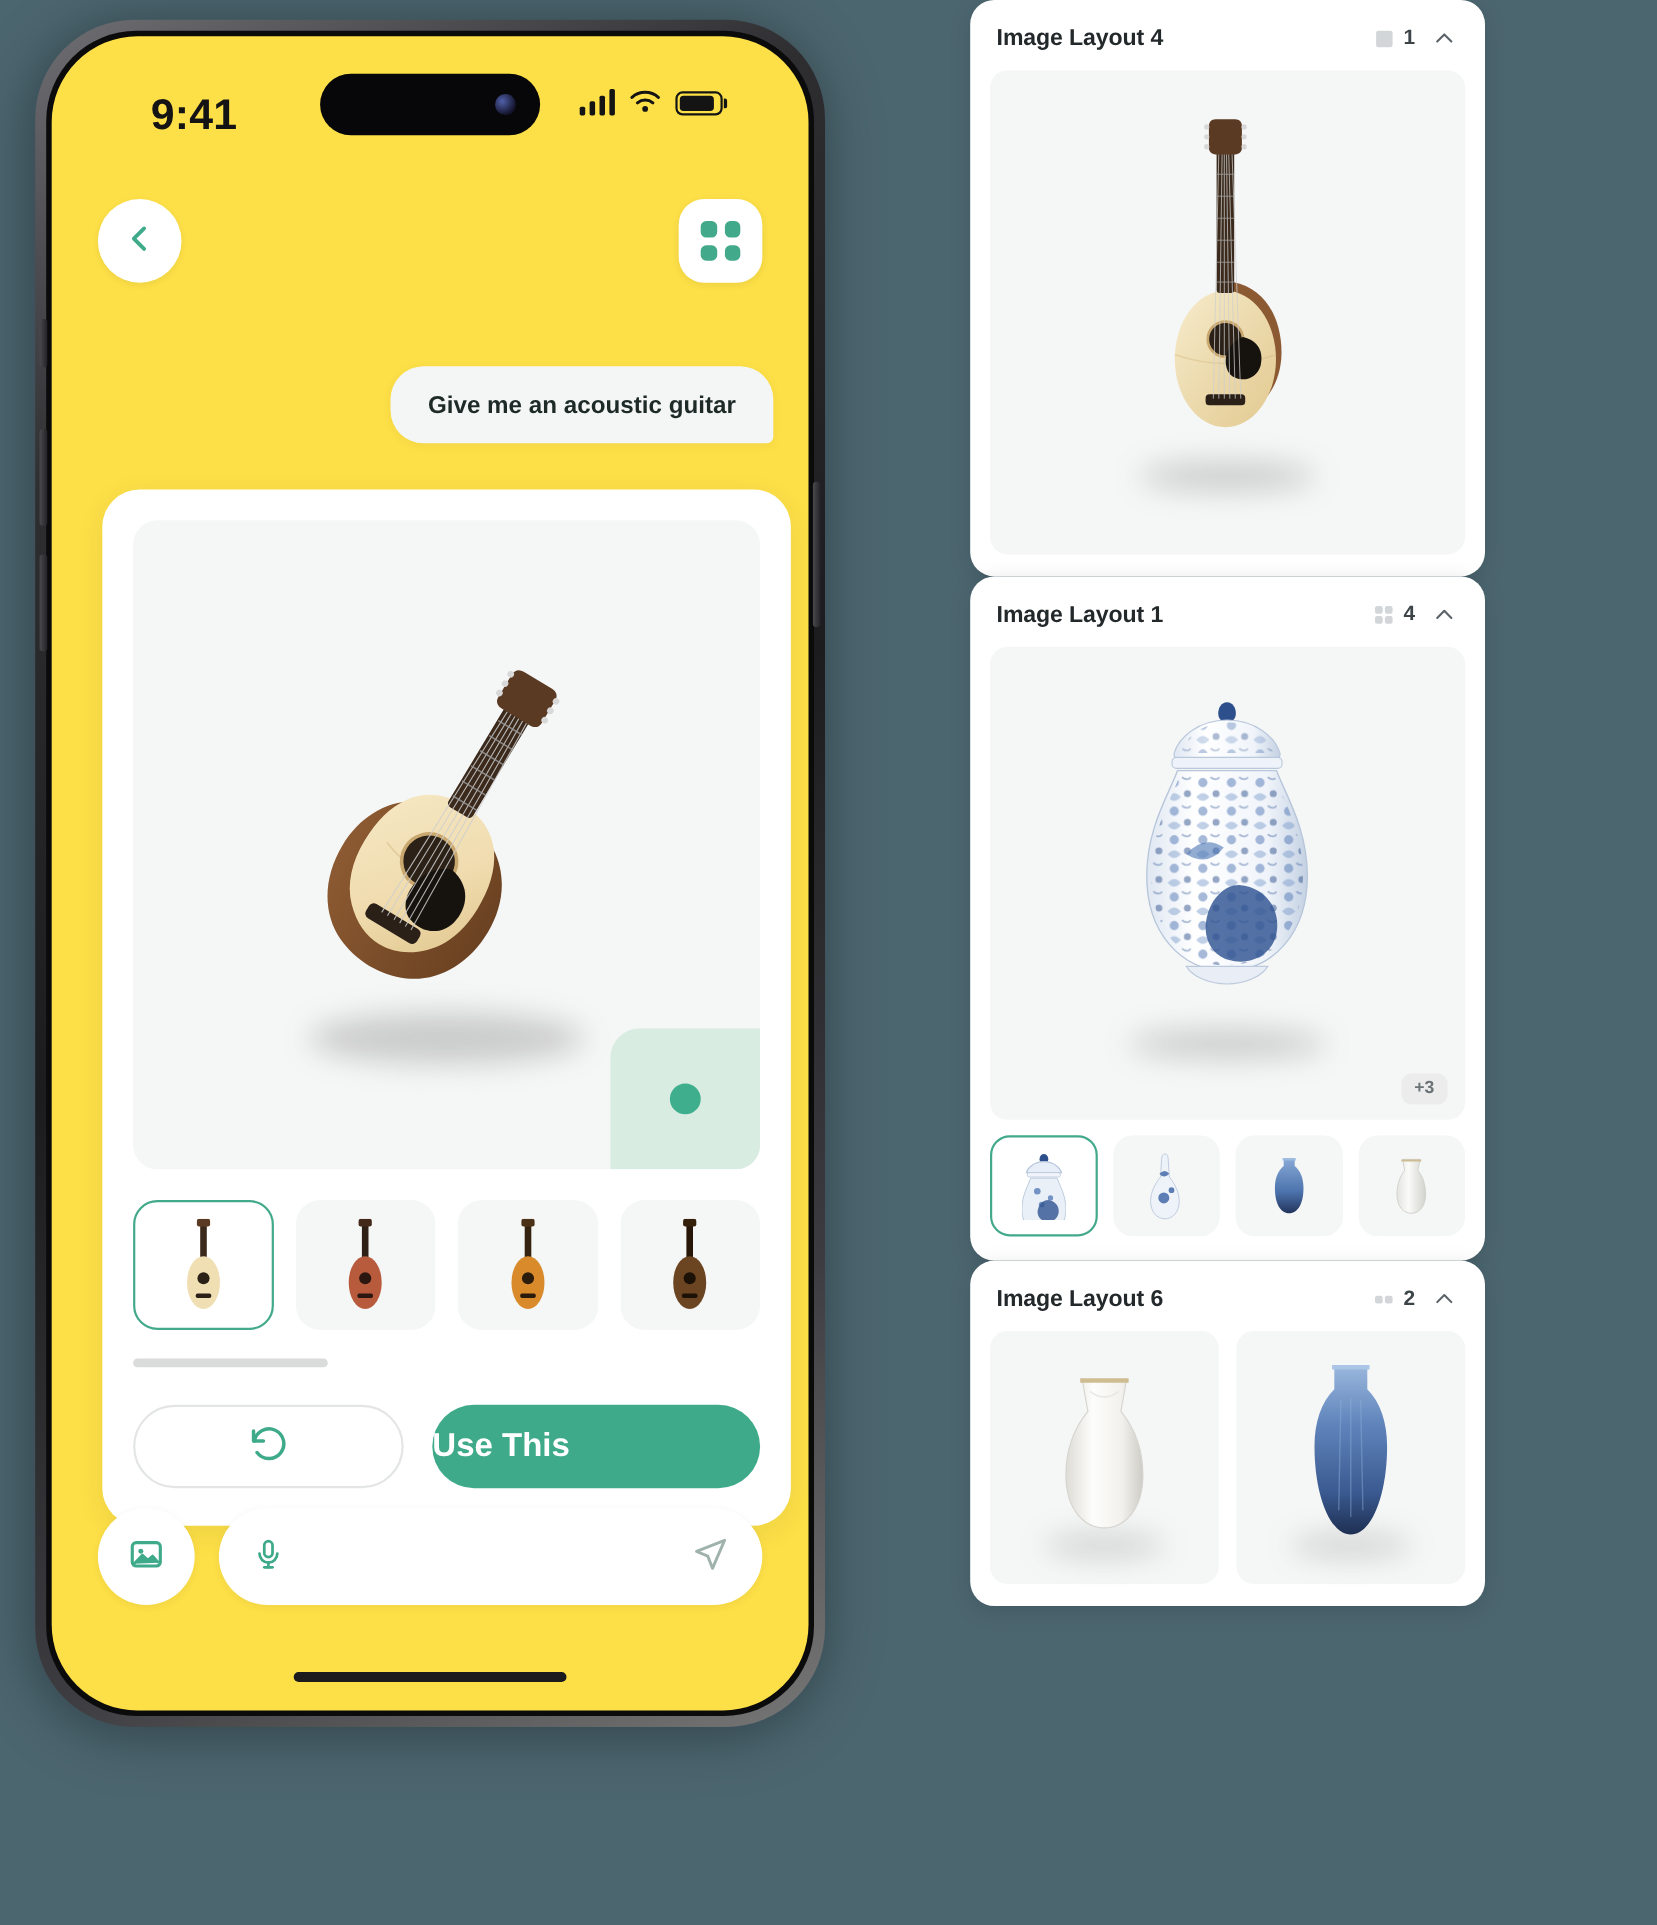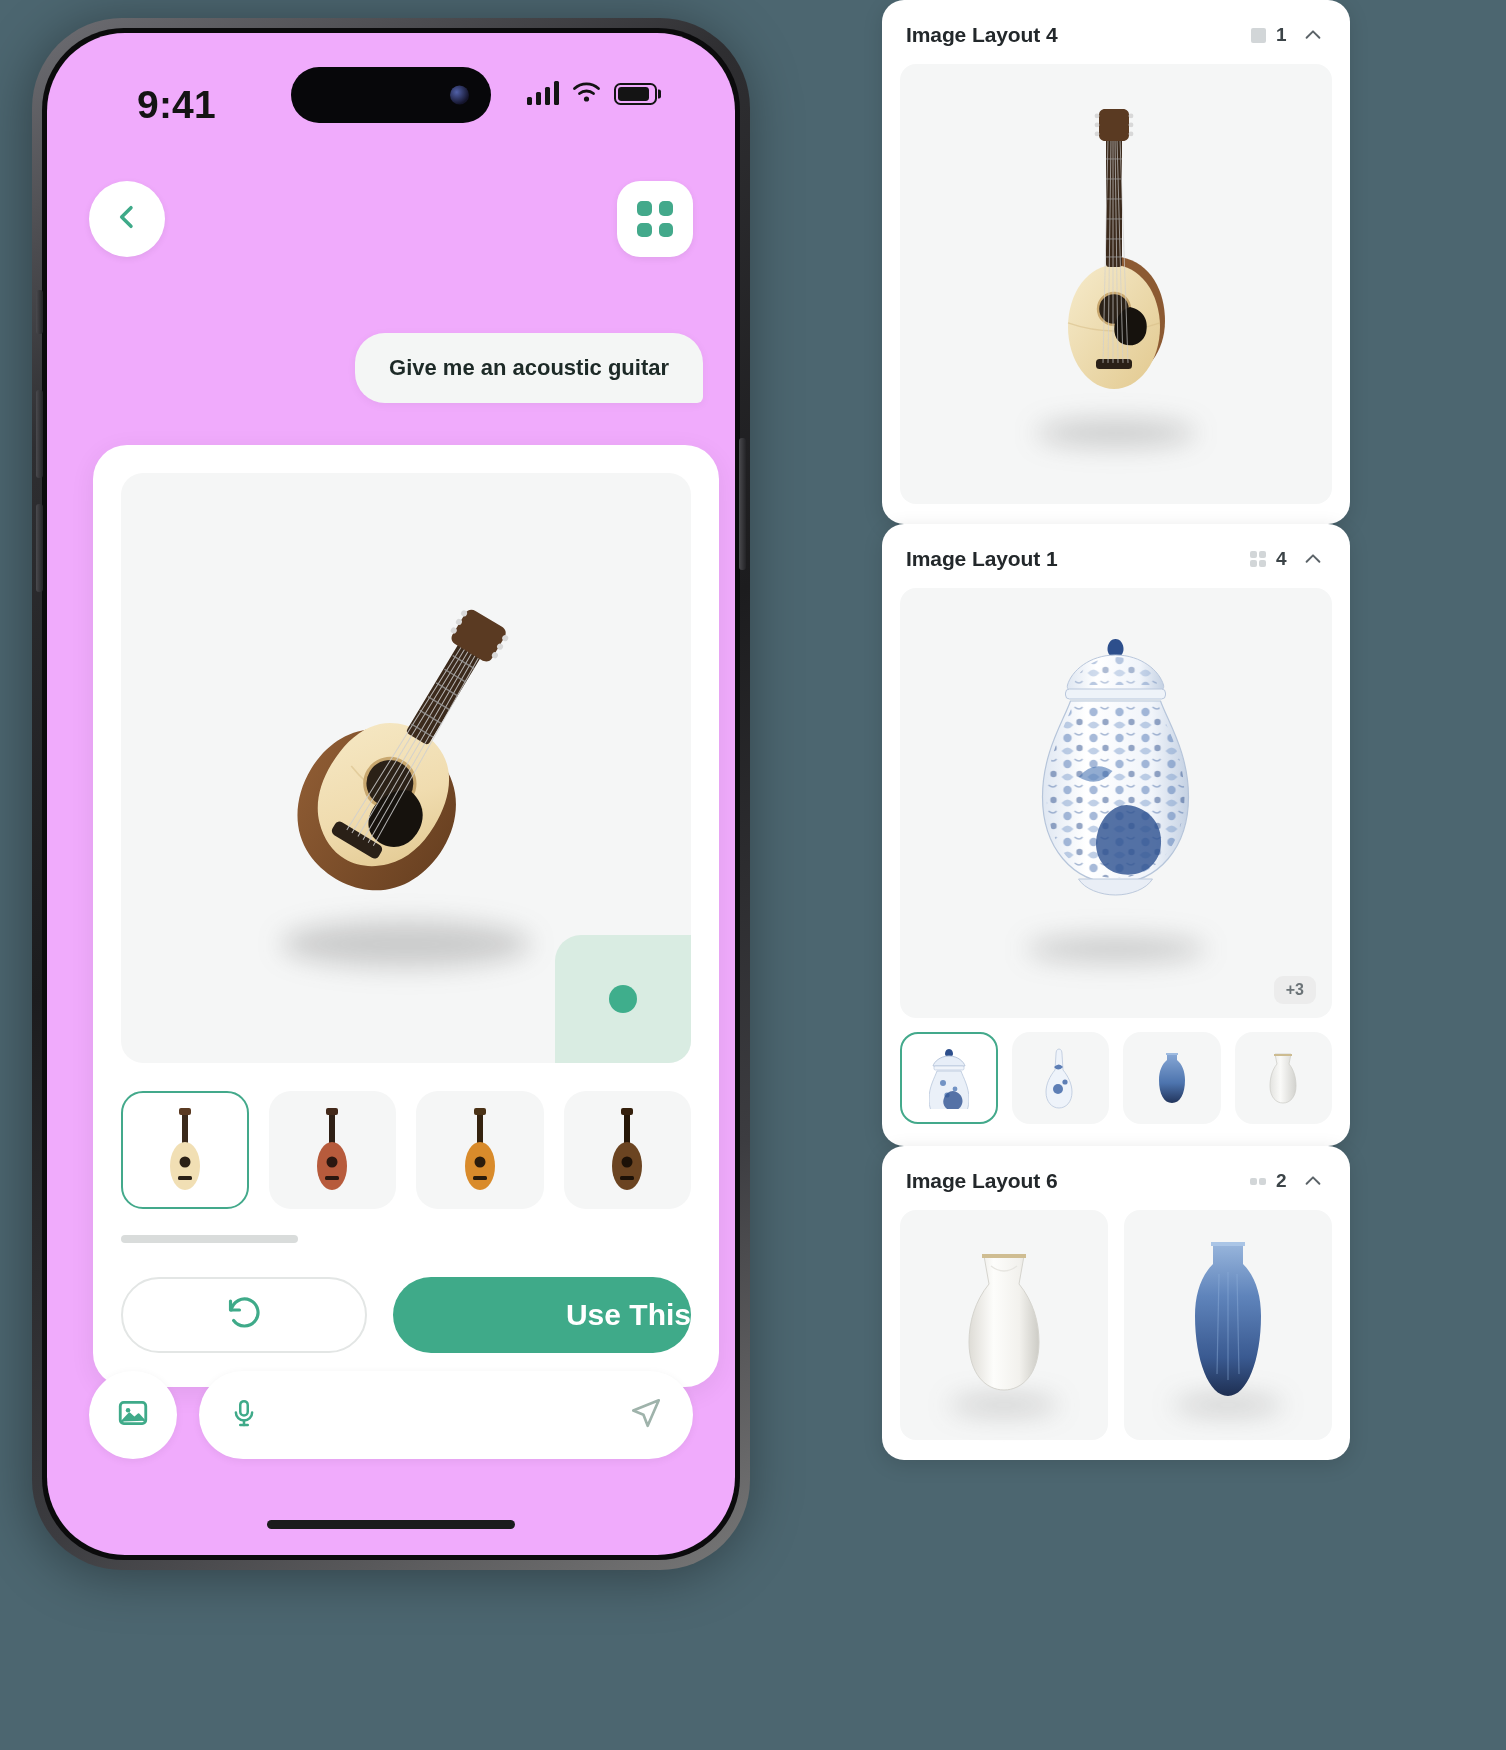--- a/index.html
+++ b/index.html
@@ -22,21 +22,21 @@
     position:absolute; left:14px; top:10px; width:718px; height:1552px;
     border-radius:90px;
     background: linear-gradient(150deg,#6e6e73 0%,#2e2e31 22%,#1c1c1e 50%,#3c3c40 78%,#777 100%);
     padding:10px;
   }
   .phone-bezel {
     width:100%; height:100%; border-radius:82px; background:#0b0b0c; padding:5px;
   }
   .phone-screen {
     width:100%; height:100%; border-radius:78px; overflow:hidden;
-    background:#f0abfc; position:relative;text-decoration:underline;
+    background:#fde047; position:relative;text-decoration:underline;
   }
   
   .btn-side { position:absolute; background:linear-gradient(90deg,#4a4a4e,#232326); border-radius:3px; }
   .btn-silence { left:4px;  top:272px; width:7px; height:44px; }
   .btn-volup   { left:4px;  top:372px; width:7px; height:88px; }
   .btn-voldn   { left:4px;  top:486px; width:7px; height:88px; }
   .btn-power   { right:4px; top:420px; width:7px; height:132px; }
 
   
   .statusbar { position:absolute; top:0; left:0; right:0; height:118px; }
@@ -130,21 +130,21 @@
     background:#d9dcdb; border-radius:4px;
   }
 
   .actions { display:flex; gap:26px; margin-top:34px; }
   .btn-undo {
     width:246px; height:76px; border-radius:38px; background:#fff;
     border:2px solid #e3e6e5; display:flex; align-items:center; justify-content:center;
   }
   .btn-use {
     flex:1; height:76px; border-radius:38px; background:#3faa89;
-    display:flex; align-items:center; justify-content:flex-end;
+    display:flex; align-items:center; justify-content:flex-start;
     color:#fff; font-size:30px; font-weight:700;
   }
 
   
   .composer { position:absolute; left:42px; right:42px; bottom:96px; display:flex; align-items:center; gap:22px; }
   .comp-img {
     width:88px; height:88px; border-radius:50%; background:#fff; flex:none;
     display:flex; align-items:center; justify-content:center; box-shadow:0 2px 8px rgba(0,0,0,.06);
   }
   .comp-field {

